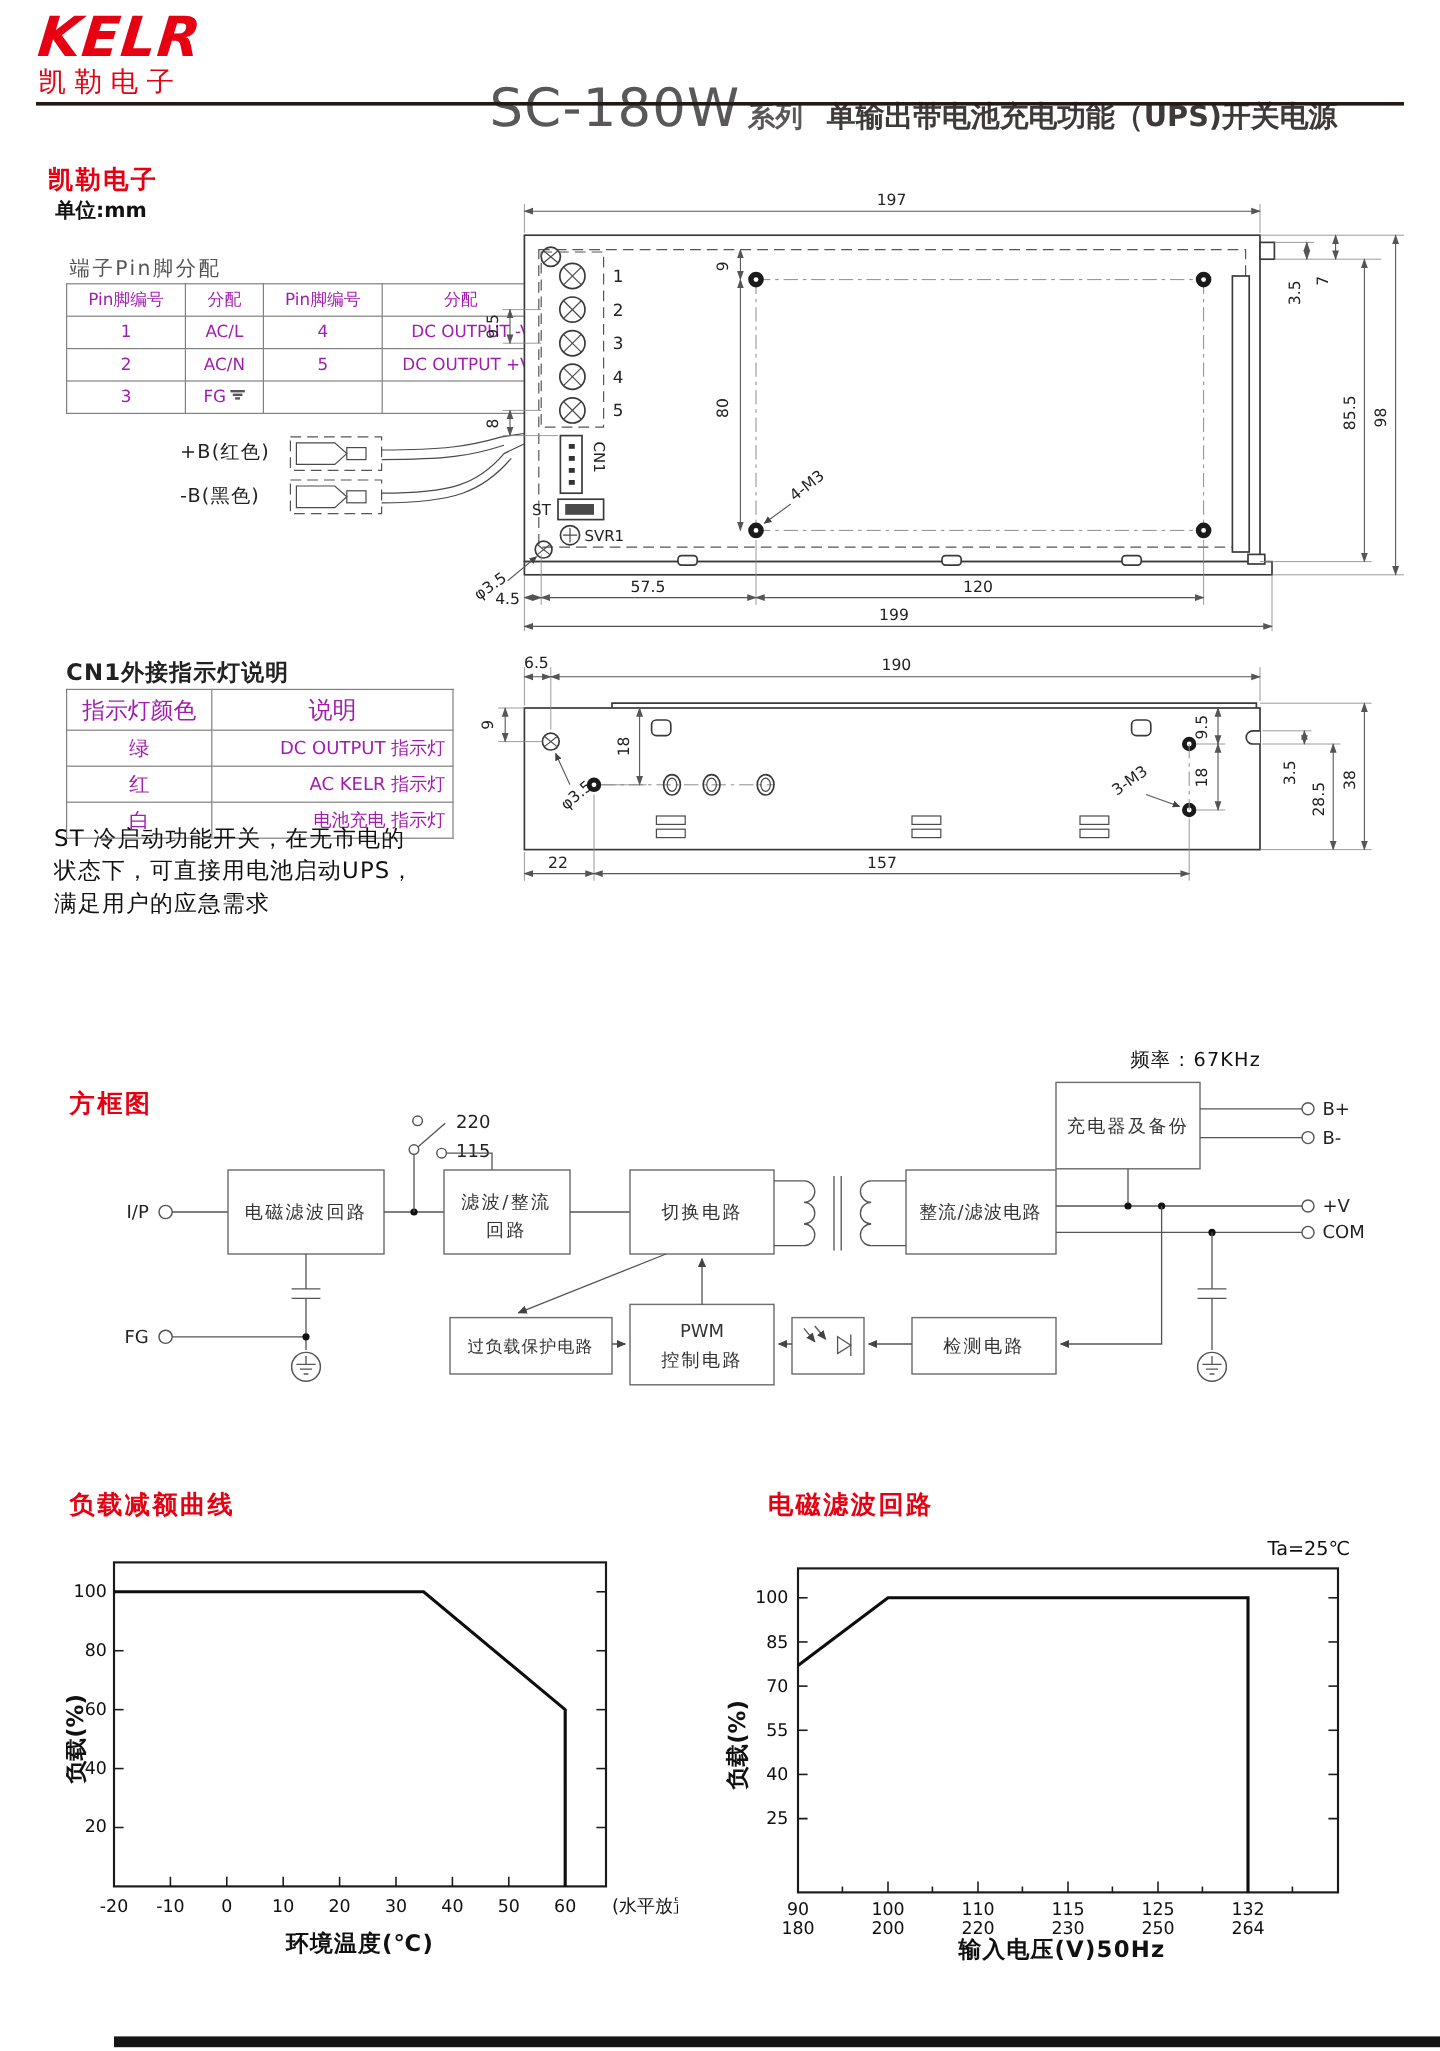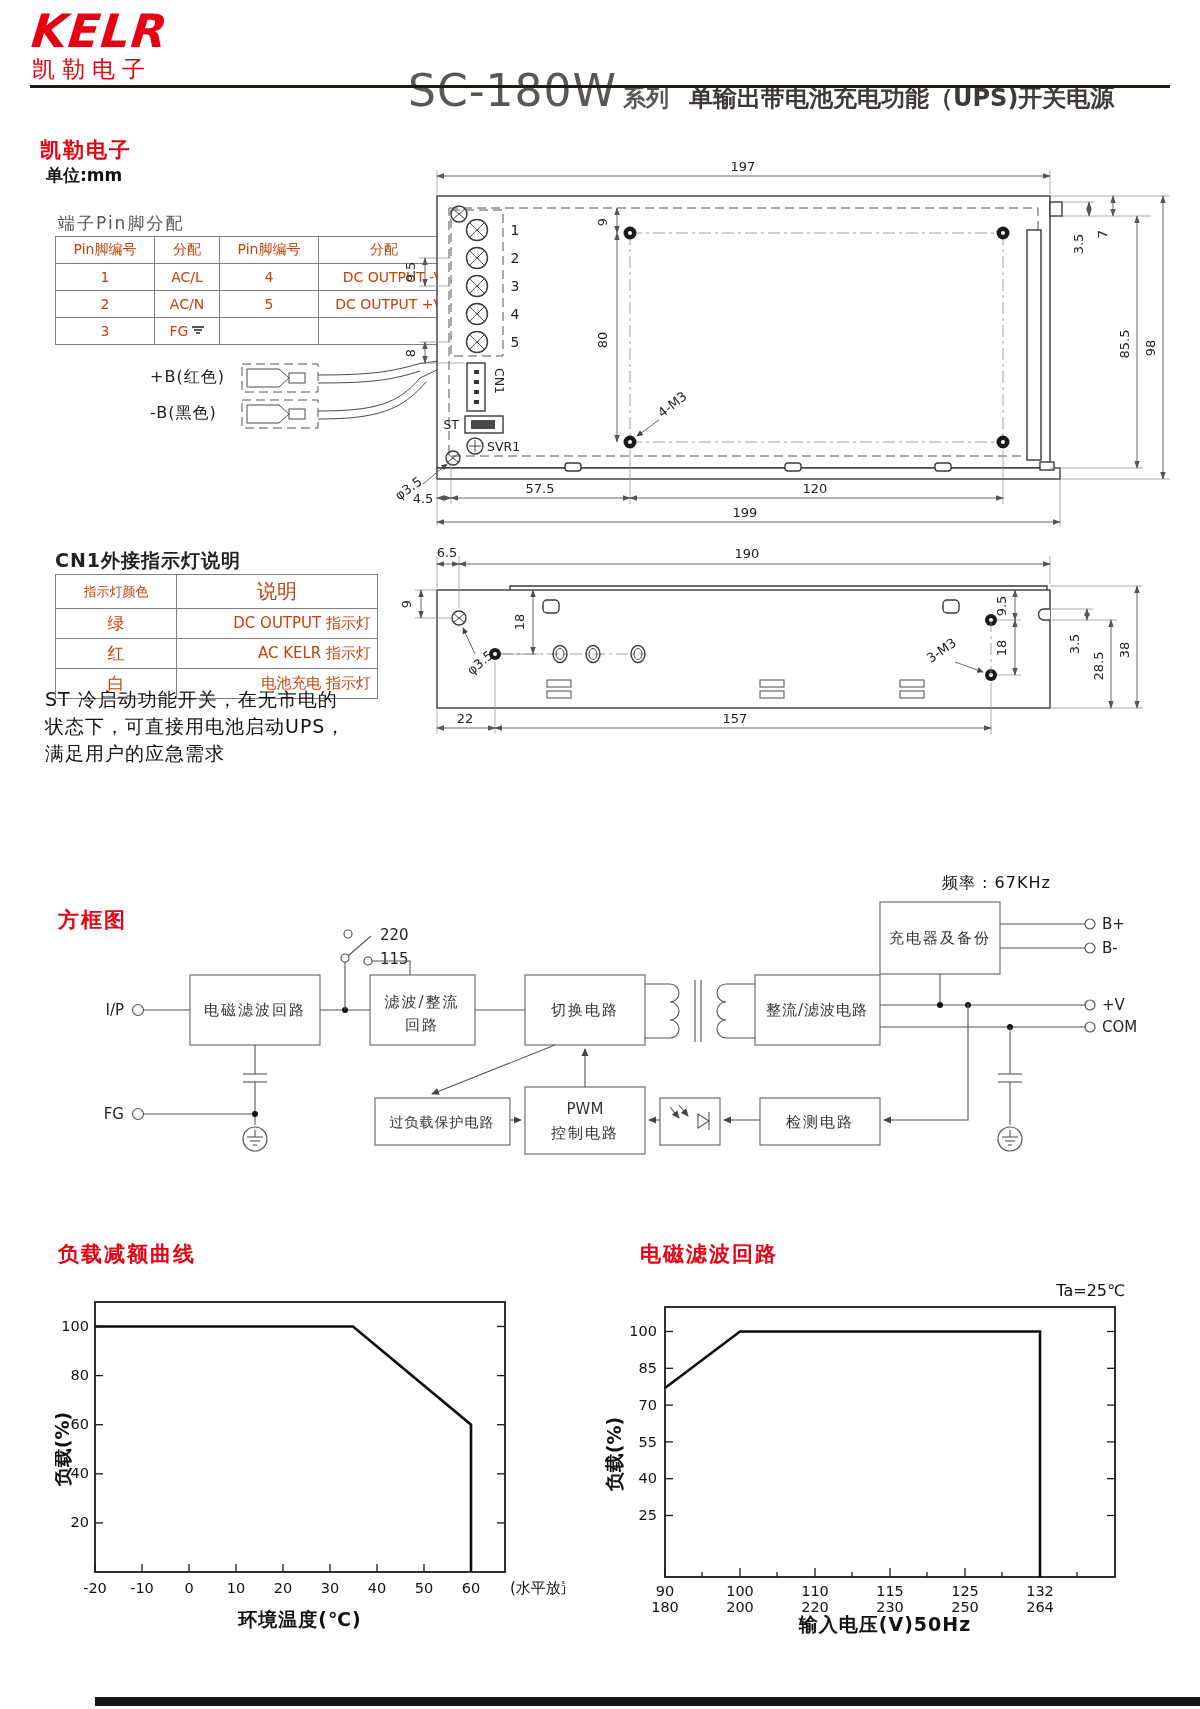--- a/index.html
+++ b/index.html
@@ -14,21 +14,21 @@
   .t-series{font-size:23px;font-weight:bold;color:#595757;}
   .t-sub{font-size:24px;font-weight:bold;color:#3e3a39;margin-left:14px;}
   .rule{background:#231815;height:3px;}
   
   .red-h{font-size:21px;font-weight:bold;color:#e60012;letter-spacing:2px;}
   .blk-h{font-size:17px;font-weight:bold;color:#111;}
   .cap{font-size:17px;color:#555;letter-spacing:2px;}
   .cap2{font-size:19px;font-weight:bold;color:#222;letter-spacing:1px;}
   .note{font-size:19px;font-weight:normal;color:#111;line-height:27px;white-space:pre-line;letter-spacing:1px;}
   
-  table.dt1{border-collapse:collapse;font-size:14px;color:#c2410c;}
+  table.dt1{border-collapse:collapse;font-size:14px;color:#a21caf;}
   table.dt1 td,table.dt1 th{border:1.2px solid #808080;padding:3px 6px;font-weight:normal;height:20px;}
   .tc{text-align:center;} .tl2{text-align:right;}
   
   svg text{font-family:"DejaVu Sans",sans-serif;fill:#333;}
   .dr{stroke:#3a3a3a;stroke-width:1.4;fill:none;}
   .drw{stroke:#3a3a3a;stroke-width:1.4;fill:#fff;}
   .thin{stroke:#4a4a4a;stroke-width:1;fill:none;}
   .dsh{stroke:#555;stroke-width:1;stroke-dasharray:9 5;fill:none;}
   .cl{stroke:#888;stroke-width:0.8;stroke-dasharray:12 4 3 4;fill:none;}
   .dim{stroke:#555;stroke-width:0.9;fill:none;}
@@ -275,21 +275,21 @@
     <line class="dim" x1="742" y1="58" x2="742" y2="310" marker-start="url(#da)" marker-end="url(#da)"></line>
     <text class="dt" transform="rotate(-90 734 186)" x="734" y="186">85.5</text>
     <line class="dim" x1="768" y1="38" x2="768" y2="321" marker-start="url(#da)" marker-end="url(#da)"></line>
     <text class="dt" transform="rotate(-90 760 190)" x="760" y="190">98</text>
   </svg>
 
   <div class="abs cap2" style="left:55px;top:548px;">CN1外接指示灯说明</div>
   <table class="dt1 abs" style="left:55px;top:574px;font-size:15px;">
     <tbody>
         <tr>
-      <th class="tc" style="width:108px;font-size:13px;">指示灯颜色</th>
+      <th class="tc" style="width:108px;font-size:19px;">指示灯颜色</th>
       <th class="tc" style="width:188px;font-size:20px;">说明</th>
     </tr>
     <tr>
       <td class="tc" style="font-size:17px;">绿</td>
       <td class="tl2">DC OUTPUT 指示灯</td>
     </tr>
     <tr>
       <td class="tc" style="font-size:17px;">红</td>
       <td class="tl2">AC KELR 指示灯</td>
     </tr>

